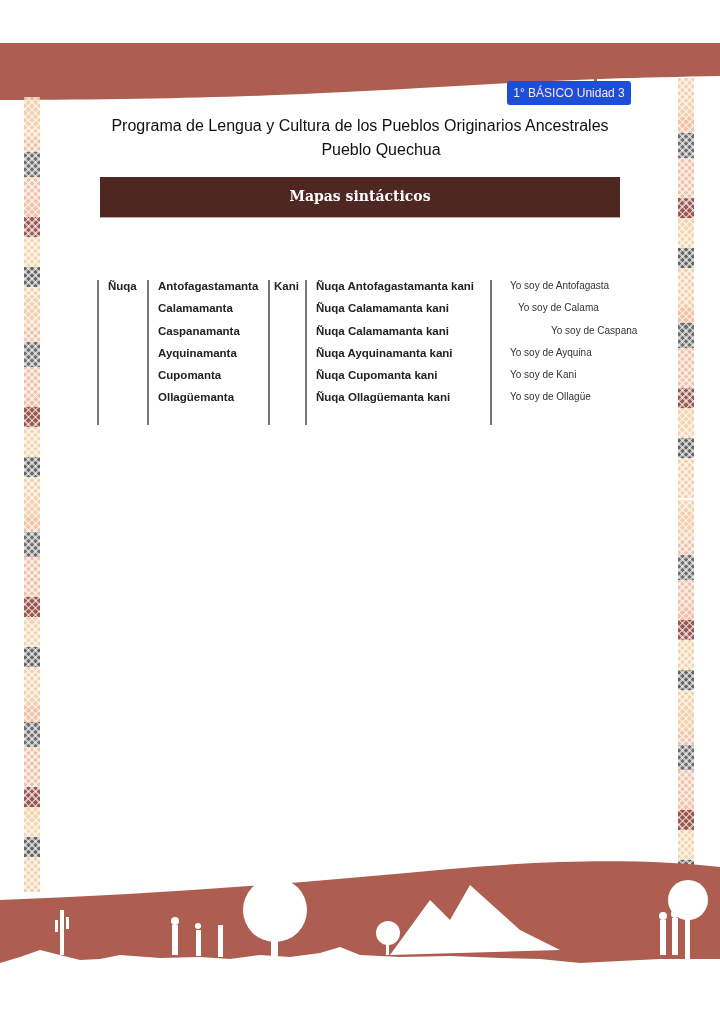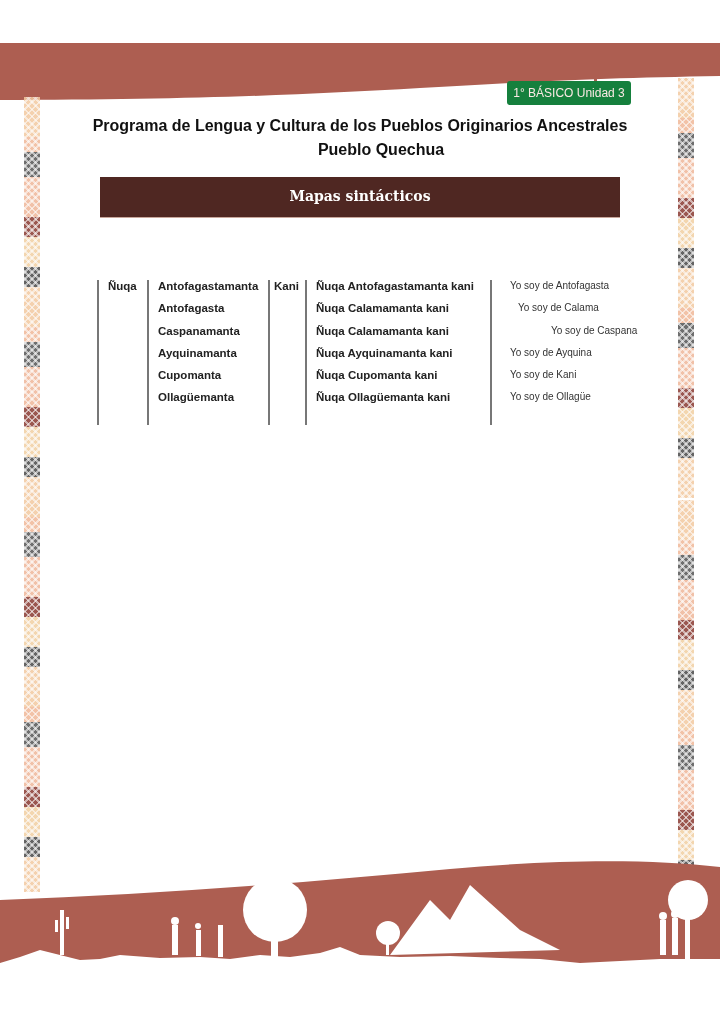--- a/index.html
+++ b/index.html
@@ -19,29 +19,29 @@
       repeating-linear-gradient(180deg,
         #f3c9a0 0 40px, #f0b898 40px 55px, #555555 55px 80px,
         #efb79a 80px 120px, #8a3a32 120px 140px, #f2cfa2 140px 170px, #4a4a4a 170px 190px);
     opacity: 0.85;
   }
   .border-left { left: 24px; }
   .border-right { left: 678px; top: 78px; height: 420px; }
 
   .badge {
     position: absolute; left: 507px; top: 81px; width: 124px; height: 24px;
-    background: #15803d; color: #fbe9e4; border-radius: 3px;
+    background: #1d4ed8; color: #fbe9e4; border-radius: 3px;
     font-family: "Liberation Sans", sans-serif; font-size: 12px;
     line-height: 24px; text-align: center;
   }
   .badge-connector { position: absolute; left: 594px; top: 72px; width: 3px; height: 10px; background: #ad5e51; }
 
   .title1, .title2 {
     position: absolute; left: 0; width: 720px; text-align: center;
-    font-weight: bold; font-size: 16px; color: #111111;
+    font-weight: normal; font-size: 16px; color: #111111;
     font-family: "Liberation Sans", sans-serif;
   }
   .title1 { top: 117px; }
   .title2 { top: 141px; padding-left: 21px; }
 
   .section-bar {
     position: absolute; left: 100px; top: 177px; width: 520px; height: 40px;
     background: #4f2722; color: #ffffff;
     font-family: "DejaVu Serif", serif; font-weight: bold; font-size: 14px;
     text-align: center; line-height: 38px;
@@ -77,21 +77,21 @@
   <div class="vline" style="left:97px;"></div>
   <div class="vline" style="left:147px;"></div>
   <div class="vline" style="left:268px;"></div>
   <div class="vline" style="left:305px;"></div>
   <div class="vline" style="left:490px;"></div>
 
   <div class="cell" style="left:108px; top:280px;">Ñuqa</div>
   <div class="cell" style="left:274px; top:280px;">Kani</div>
 
   <div class="cell" style="left:158px; top:280px;">Antofagastamanta</div>
-  <div class="cell" style="left:158px; top:302px;">Antofagasta</div>
+  <div class="cell" style="left:158px; top:302px;">Calamamanta</div>
   <div class="cell" style="left:158px; top:325px;">Caspanamanta</div>
   <div class="cell" style="left:158px; top:347px;">Ayquinamanta</div>
   <div class="cell" style="left:158px; top:369px;">Cupomanta</div>
   <div class="cell" style="left:158px; top:391px;">Ollagüemanta</div>
 
   <div class="cell" style="left:316px; top:280px;">Ñuqa Antofagastamanta kani</div>
   <div class="cell" style="left:316px; top:302px;">Ñuqa Calamamanta kani</div>
   <div class="cell" style="left:316px; top:325px;">Ñuqa Calamamanta kani</div>
   <div class="cell" style="left:316px; top:347px;">Ñuqa Ayquinamanta kani</div>
   <div class="cell" style="left:316px; top:369px;">Ñuqa Cupomanta kani</div>

